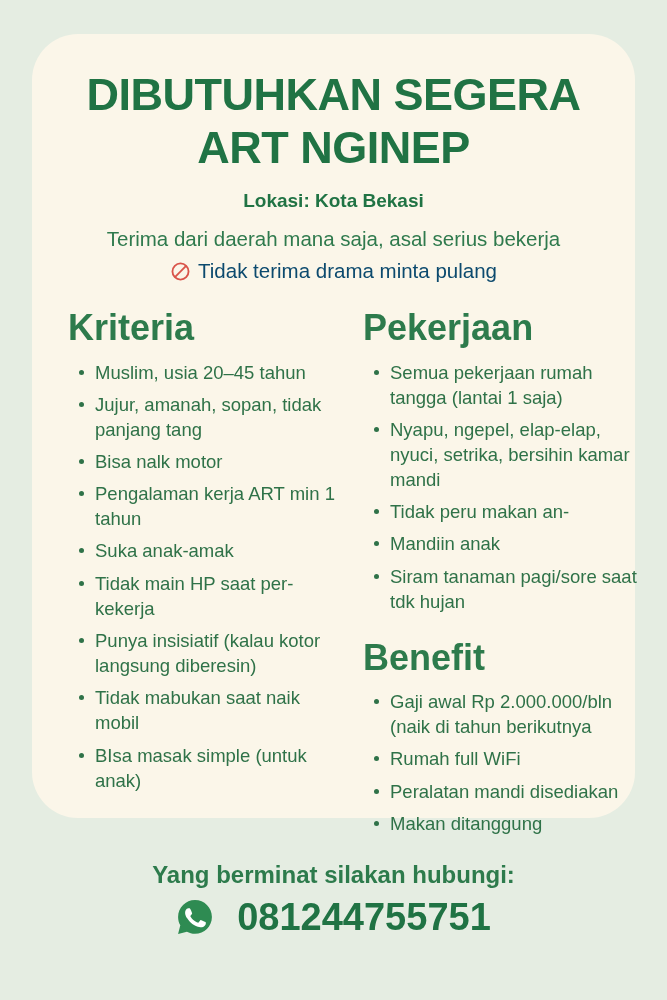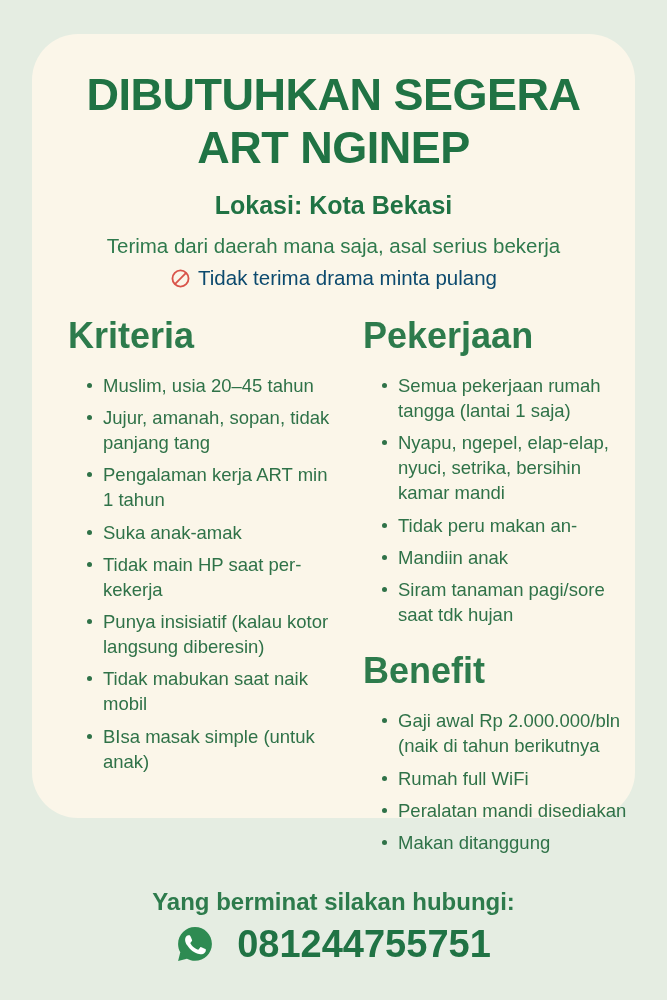--- a/index.html
+++ b/index.html
@@ -34,21 +34,21 @@
   .title-line {
     font-size: 45px;
     font-weight: bold;
     color: #207344;
     letter-spacing: -0.5px;
     line-height: 1.18;
     margin: 0;
   }
   .subtitle-location {
     margin-top: 16px;
-    font-size: 25px;
+    font-size: 19px;
     font-weight: bold;
     color: #207344;
     line-height: 1.2;
   }
   .subtitle-note {
     margin-top: 12px;
     font-size: 20.5px;
     color: #2f7a4d;
     line-height: 1.35;
   }
@@ -92,21 +92,21 @@
     font-weight: bold;
     color: #2d7b4c;
     margin: 0 0 10px 0;
     line-height: 1.2;
   }
   .section-heading.spaced {
     margin-top: 22px;
   }
   ul.bullets {
     list-style: none;
-    margin: 16px;
+    margin: 8px;
     padding: 0;
   }
   ul.bullets li {
     position: relative;
     padding-left: 19px;
     margin-bottom: 7px;
     font-size: 18.5px;
     line-height: 1.36;
     color: #2f7248;
   }
@@ -173,20 +173,21 @@
     </div>
   </div>
 
   <div class="columns">
 
     <div class="col-left">
       <div class="section-heading">Kriteria</div>
       <ul class="bullets">
         <li>Muslim, usia 20–45 tahun</li>
         <li>Jujur, amanah, sopan, tidak panjang tang</li>
+        <li>Bisa nalk motor</li>
         <li>Pengalaman kerja ART min 1 tahun</li>
         <li>Suka anak-amak</li>
         <li>Tidak main HP saat per-kekerja</li>
         <li>Punya insisiatif (kalau kotor langsung diberesin)</li>
         <li>Tidak mabukan saat naik mobil</li>
         <li>BIsa masak simple (untuk anak)</li>
       </ul>
     </div>
 
     <div class="col-right">

